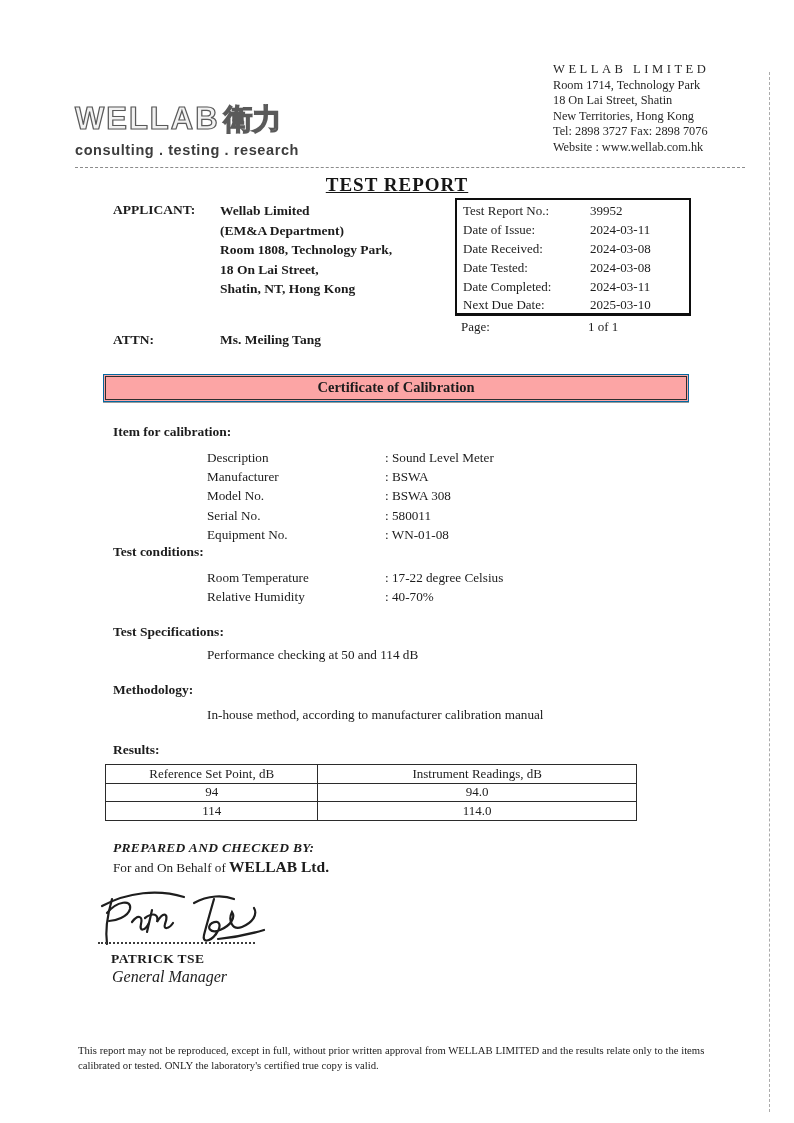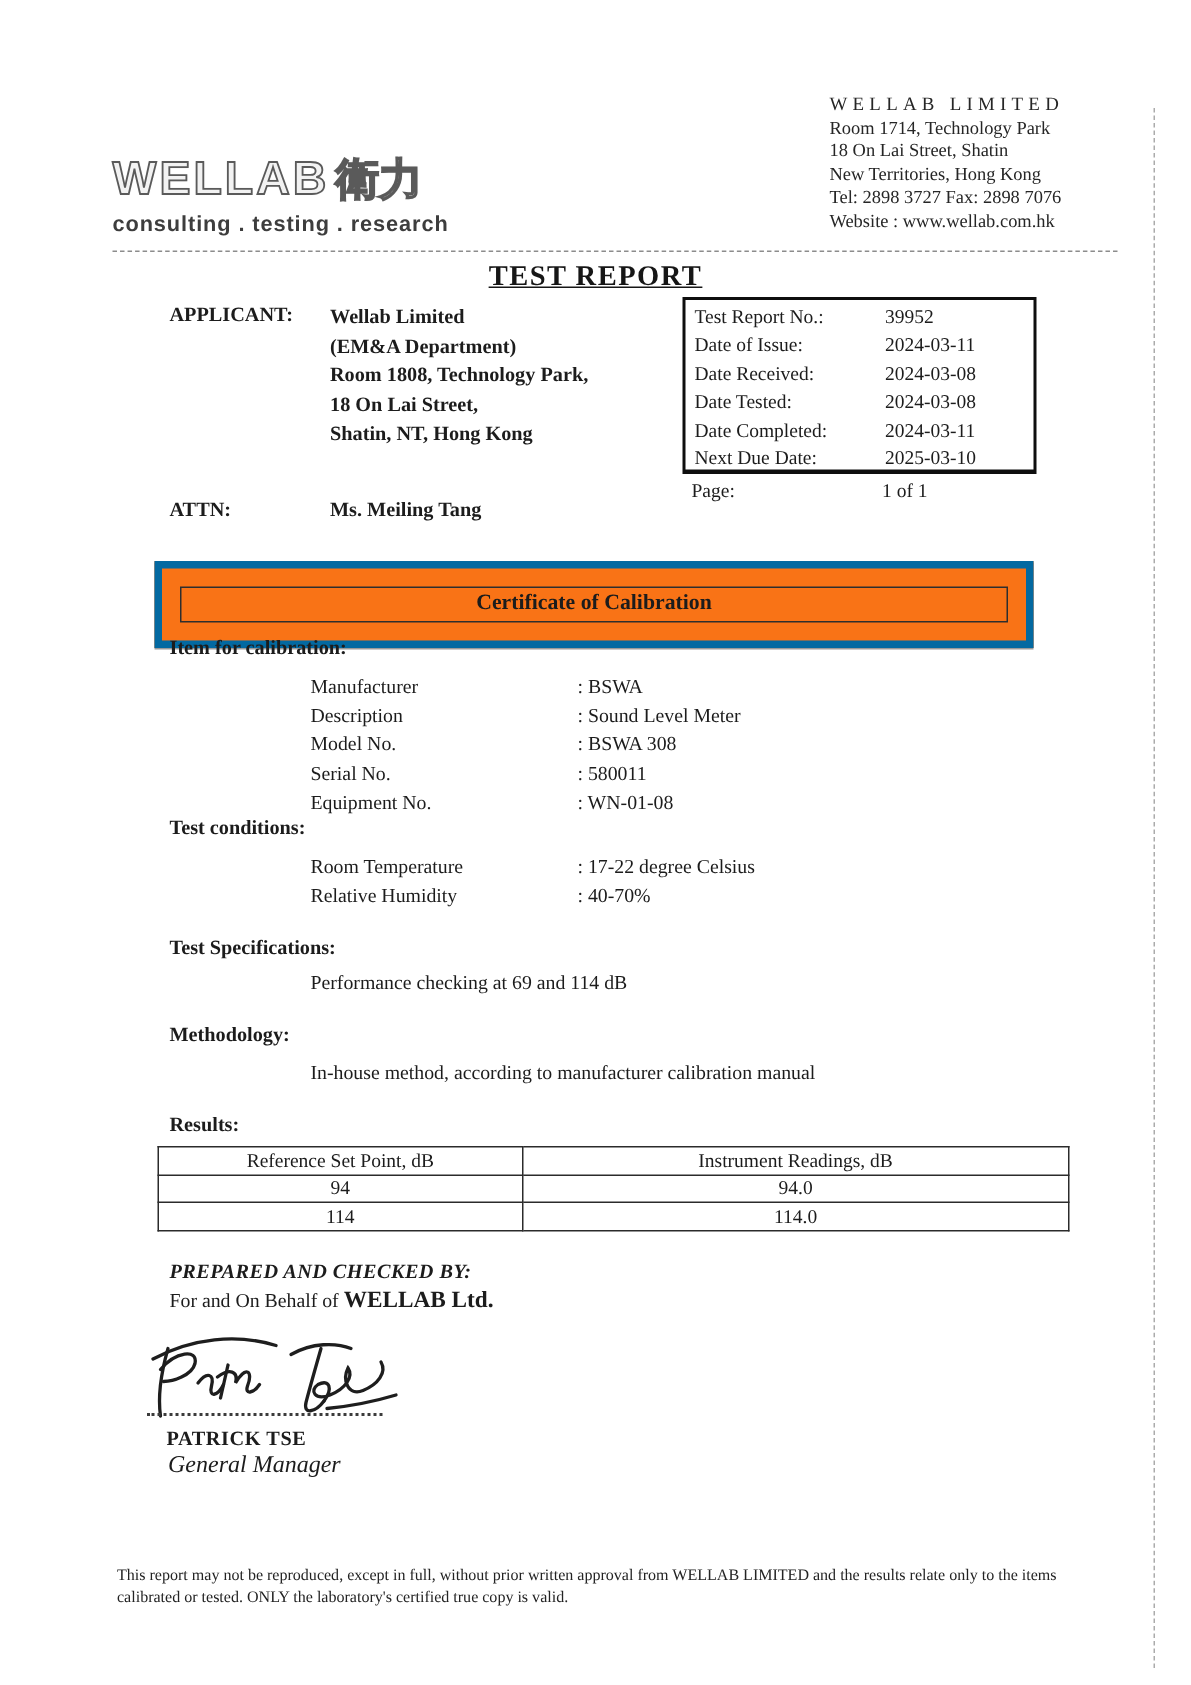--- a/index.html
+++ b/index.html
@@ -44,33 +44,33 @@
 
   
   .info-box { border:2px solid #0e0e0e; border-bottom-width:3px; padding:3px 0 0 6px; }
   .info-row { display:flex; height:18.9px; font-size:13px; }
   .info-row .k { width:127px; }
   .info-row .v { }
   .page-row { display:flex; font-size:13px; }
   .page-row .k { width:127px; }
 
   
-  .banner-outer { border:5px solid #0369a1; padding:12px; background:#f97316;
+  .banner-outer { border:1px solid #0369a1; padding:1px; background:#fca5a5;
                   box-shadow:0 1px 0 #9a9a9a; }
   .banner-inner { border:1px solid #2e2e2e; text-align:center;
                   font-weight:bold; font-size:14.5px; padding:2px 0 3px; }
 
   .section-h { font-weight:bold; font-size:13.5px; }
   .detail-row { display:flex; font-size:13.2px; line-height:19.2px; }
   .detail-row .k { width:178px; }
 
   .body-text { font-size:13.2px; }
 
   
-  table.results { border-collapse:collapse; width:608px; table-layout:fixed; }
+  table.results { border-collapse:collapse; width:532px; table-layout:fixed; }
   table.results td, table.results th {
     border:1.5px solid #2b2b2b; font-size:13px; font-weight:normal;
     text-align:center; height:18.5px; padding:0;
   }
   table.results col.c1 { width:40%; }
 
   
   .prepared { font-style:italic; font-weight:600; font-size:13.5px; letter-spacing:0.3px; }
   .behalf-prefix { font-size:13.2px; }
   .behalf-co { font-weight:bold; font-size:15.5px; }
@@ -150,28 +150,28 @@
   <div class="abs lbl-bold" style="left:113px; top:332px;">ATTN:</div>
   <div class="abs lbl-bold" style="left:220px; top:332px;">Ms. Meiling Tang</div>
 
   <div class="abs banner-outer" style="left:103px; top:374px; width:586px;">
     <div class="banner-inner">Certificate of Calibration</div>
   </div>
 
   <div class="abs section-h" style="left:113px; top:424px;">Item for calibration:</div>
   <div class="abs" style="left:207px; top:448px;">
     <div class="detail-row">
+      <span class="k">Description</span>
+      <span>: Sound Level Meter</span>
+    </div>
+    <div class="detail-row">
       <span class="k">Manufacturer</span>
       <span>: BSWA</span>
     </div>
     <div class="detail-row">
-      <span class="k">Description</span>
-      <span>: Sound Level Meter</span>
-    </div>
-    <div class="detail-row">
       <span class="k">Model No.</span>
       <span>: BSWA 308</span>
     </div>
     <div class="detail-row">
       <span class="k">Serial No.</span>
       <span>: 580011</span>
     </div>
     <div class="detail-row">
       <span class="k">Equipment No.</span>
       <span>: WN-01-08</span>
@@ -184,21 +184,21 @@
       <span class="k">Room Temperature</span>
       <span>: 17-22 degree Celsius</span>
     </div>
     <div class="detail-row">
       <span class="k">Relative Humidity</span>
       <span>: 40-70%</span>
     </div>
   </div>
 
   <div class="abs section-h" style="left:113px; top:624px;">Test Specifications:</div>
-  <div class="abs body-text" style="left:207px; top:647px;">Performance checking at 69 and 114 dB</div>
+  <div class="abs body-text" style="left:207px; top:647px;">Performance checking at 50 and 114 dB</div>
 
   <div class="abs section-h" style="left:113px; top:682px;">Methodology:</div>
   <div class="abs body-text" style="left:207px; top:707px;">In-house method, according to manufacturer calibration manual</div>
 
   <div class="abs section-h" style="left:113px; top:742px;">Results:</div>
   <table class="results abs" style="left:105px; top:764px;">
     <colgroup>
         <col class="c1">
         <col>
       </colgroup>

